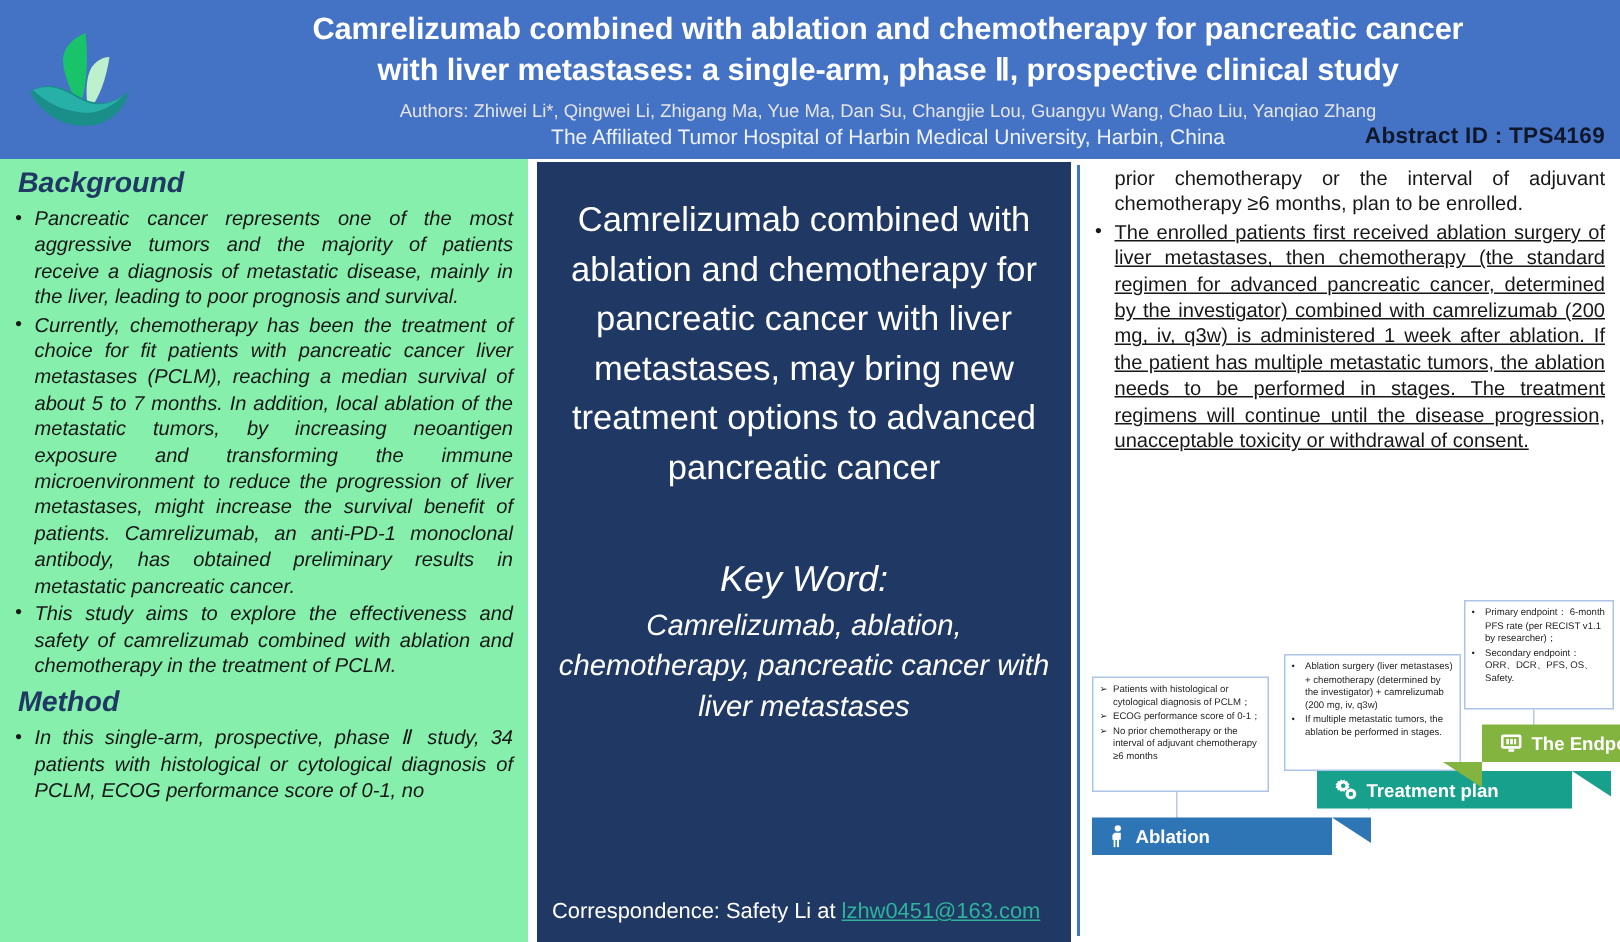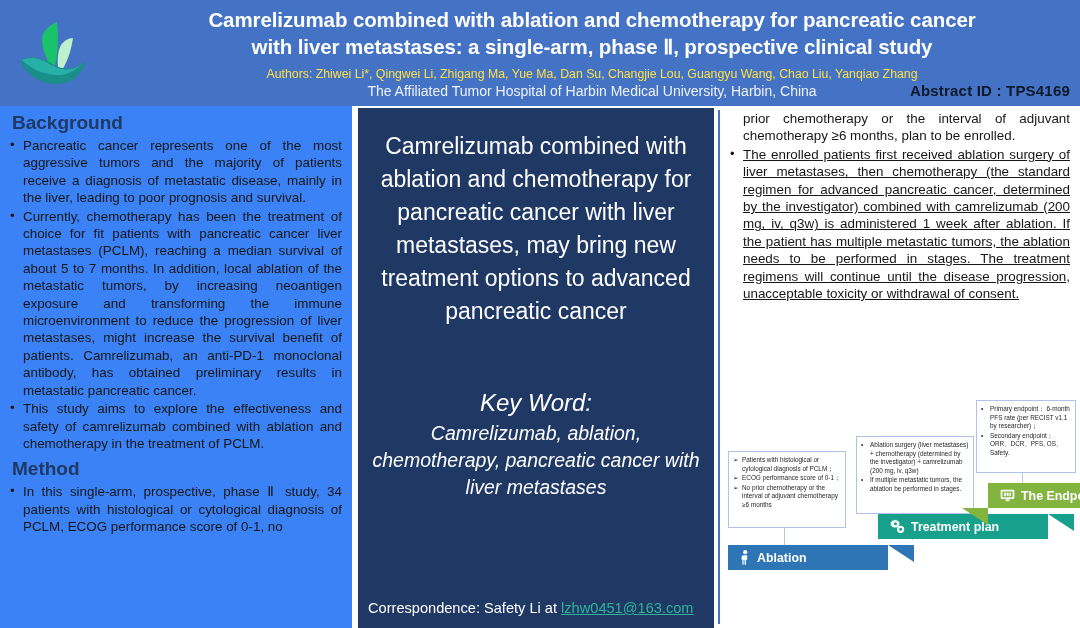--- a/index.html
+++ b/index.html
@@ -20,40 +20,41 @@
     position:absolute;left:12px;top:14px;width:86px;height:80px;
   }
   .hdr-title{
     position:absolute;left:120px;top:6px;width:944px;
     text-align:center;color:#ffffff;
     font-weight:bold;font-size:20.5px;line-height:27px;
     letter-spacing:-0.1px;
   }
   .hdr-authors{
     position:absolute;left:120px;top:66px;width:944px;
-    text-align:center;color:#fde047;
+    text-align:center;color:#e5e5e5;
     font-size:12.3px;line-height:16px;font-weight:500;
   }
   .hdr-affil{
     position:absolute;left:120px;top:83px;width:944px;
     text-align:center;color:#eef2fb;
     font-size:14px;line-height:16px;font-weight:500;
   }
   #abstract-id{
     position:absolute;right:10px;top:82px;
     color:#0f172a;font-weight:bold;font-size:15px;
     letter-spacing:0.2px;
   }
 
   
   #col-left{
     position:absolute;left:0;top:106px;width:352px;height:522px;
-    background:#3b82f6;
+    background:#86efac;
     padding:4px 10px 12px 8px;
     box-sizing:border-box;
+    font-style:italic;
   }
   .sec-head{
     color:#1f3864;font-weight:bold;font-size:19px;
     margin:2px 0 3px 4px;
   }
   .sec-head.method{margin-top:6px;}
   ul.bullets{
     margin:0;padding:0;list-style:none;
   }
   ul.bullets li{
@@ -76,21 +77,21 @@
     position:absolute;left:358px;top:108px;width:356px;height:520px;
     background:#1f3864;
     box-sizing:border-box;
     padding:22px 10px 0 10px;
   }
   #center-statement{
     color:#ffffff;text-align:center;
     font-size:23px;line-height:33px;font-weight:400;
   }
   #keyword-block{
-    margin-top:60px;text-align:center;color:#ffffff;
+    margin-top:44px;text-align:center;color:#ffffff;
   }
   #keyword-title{
     font-style:italic;font-size:24px;line-height:30px;font-weight:400;
     margin-bottom:2px;
   }
   #keyword-body{
     font-style:italic;font-size:19.5px;line-height:27px;font-weight:400;
   }
   #correspondence{
     position:absolute;left:10px;bottom:10px;width:336px;

